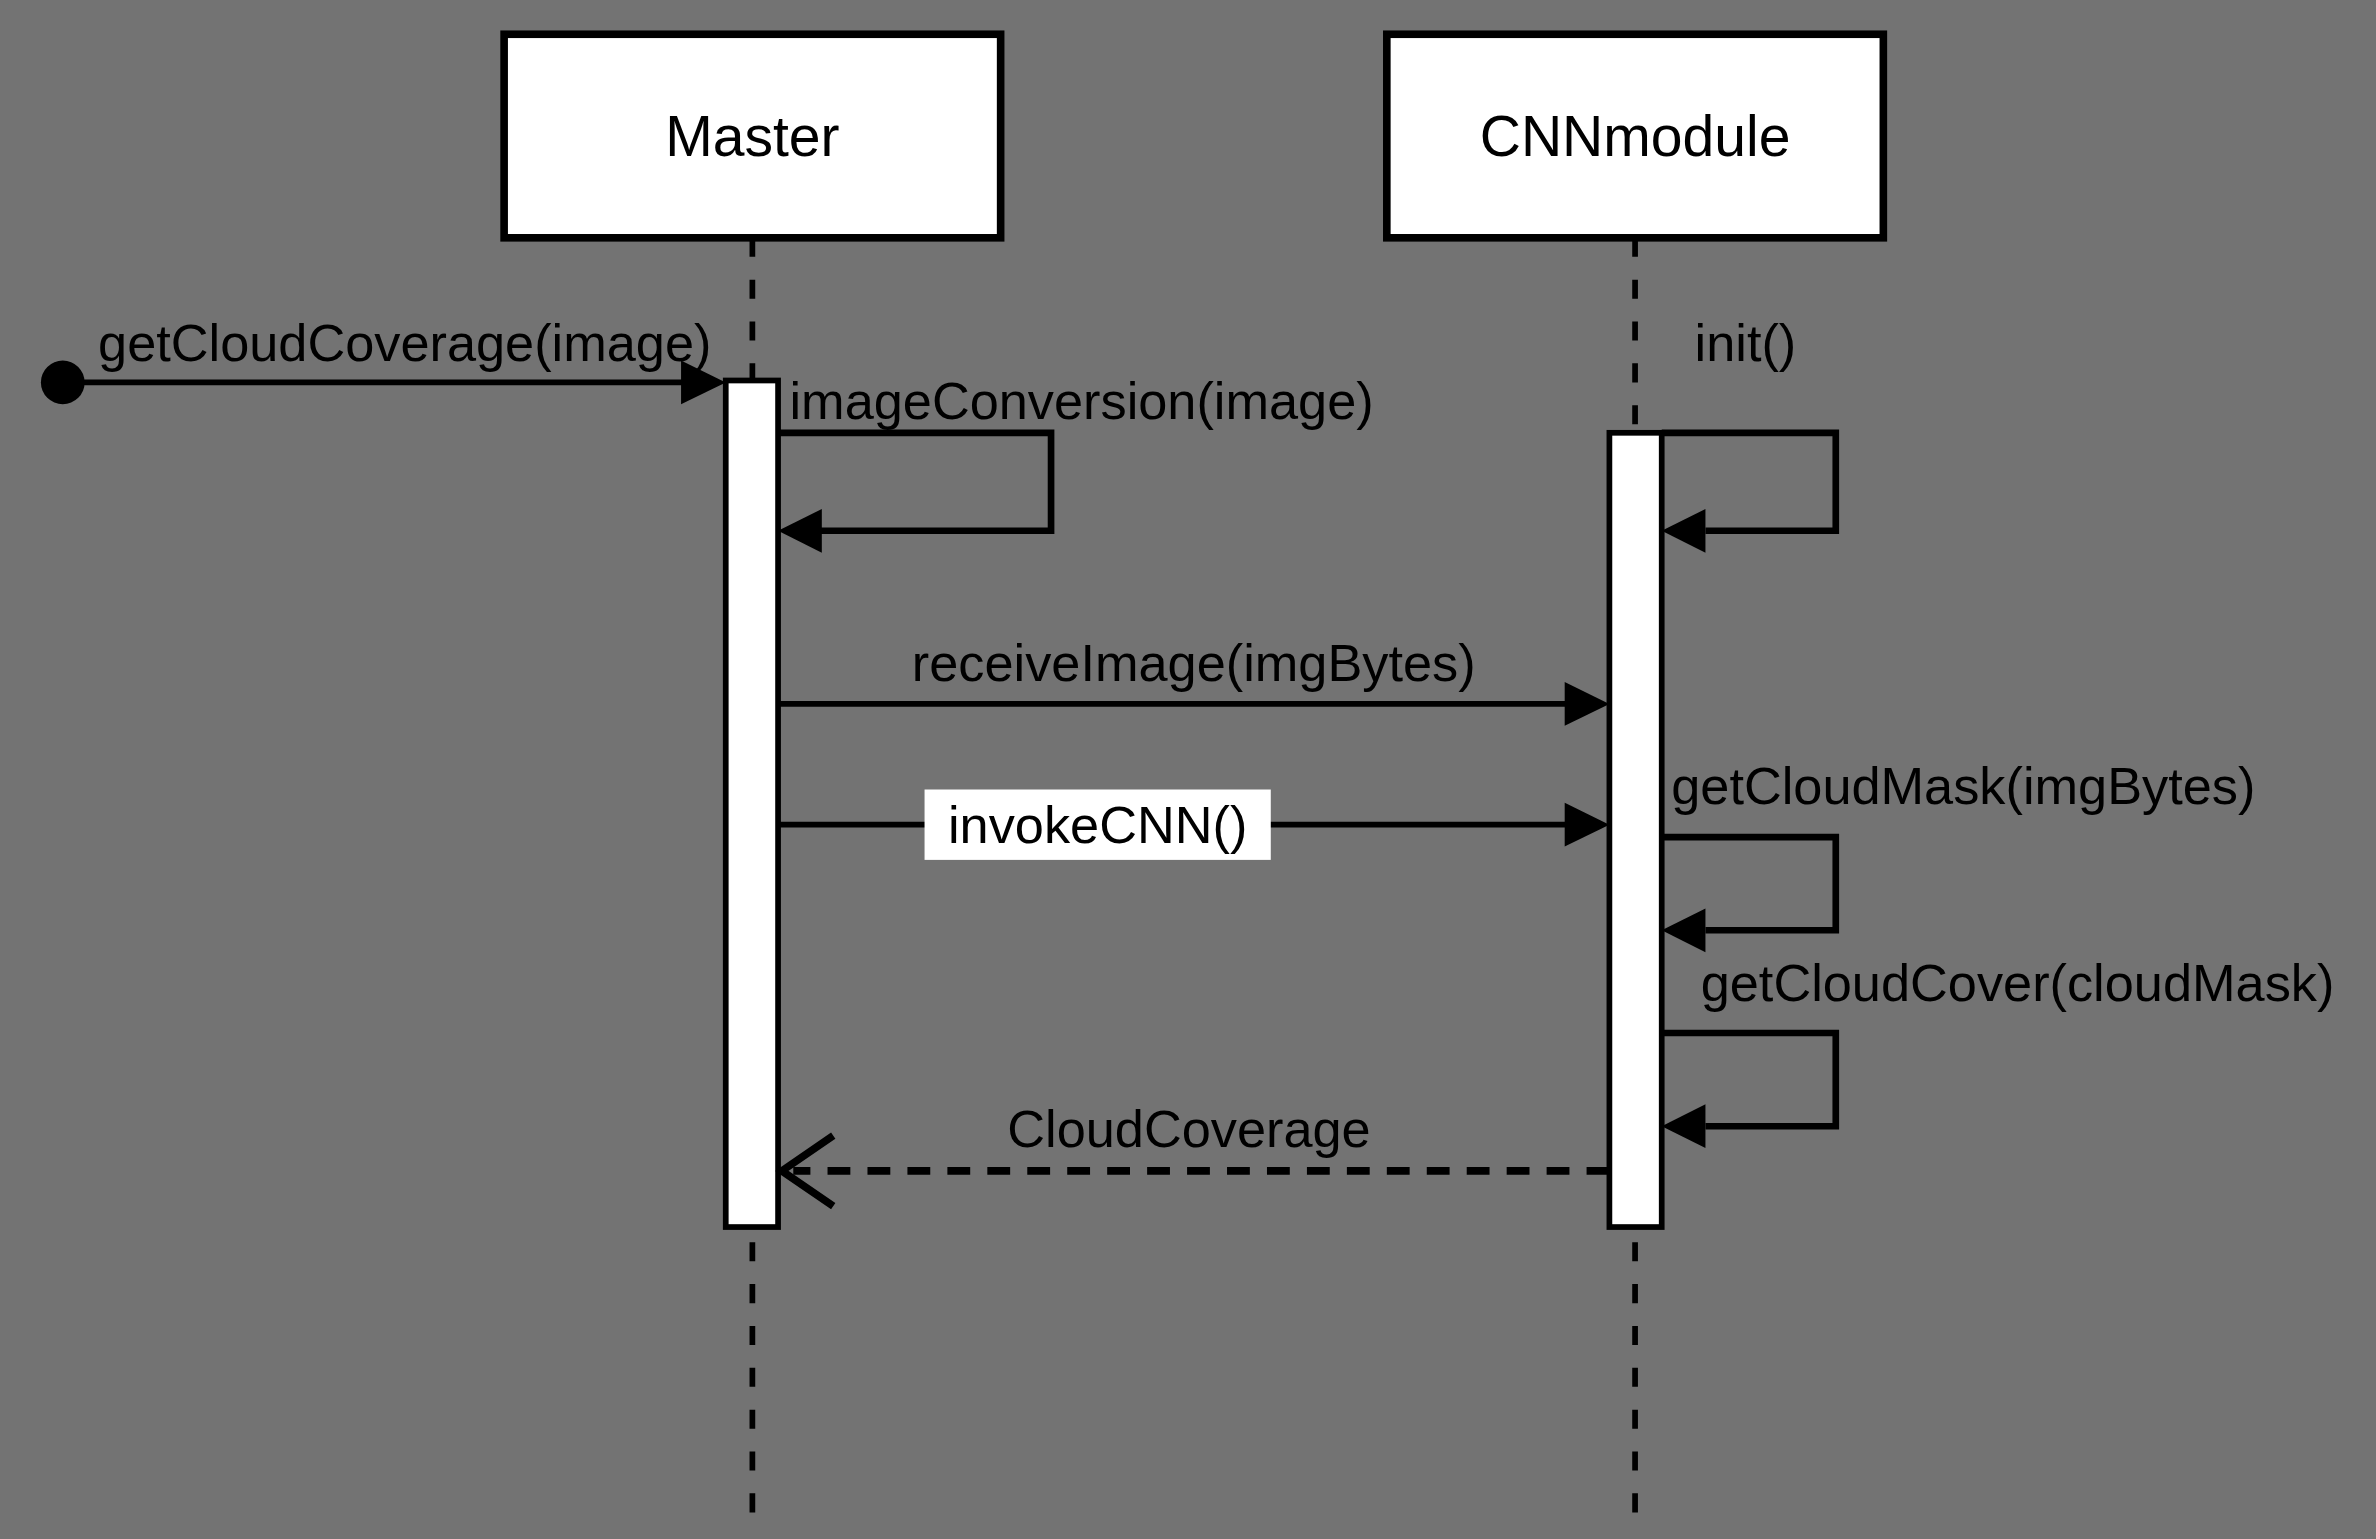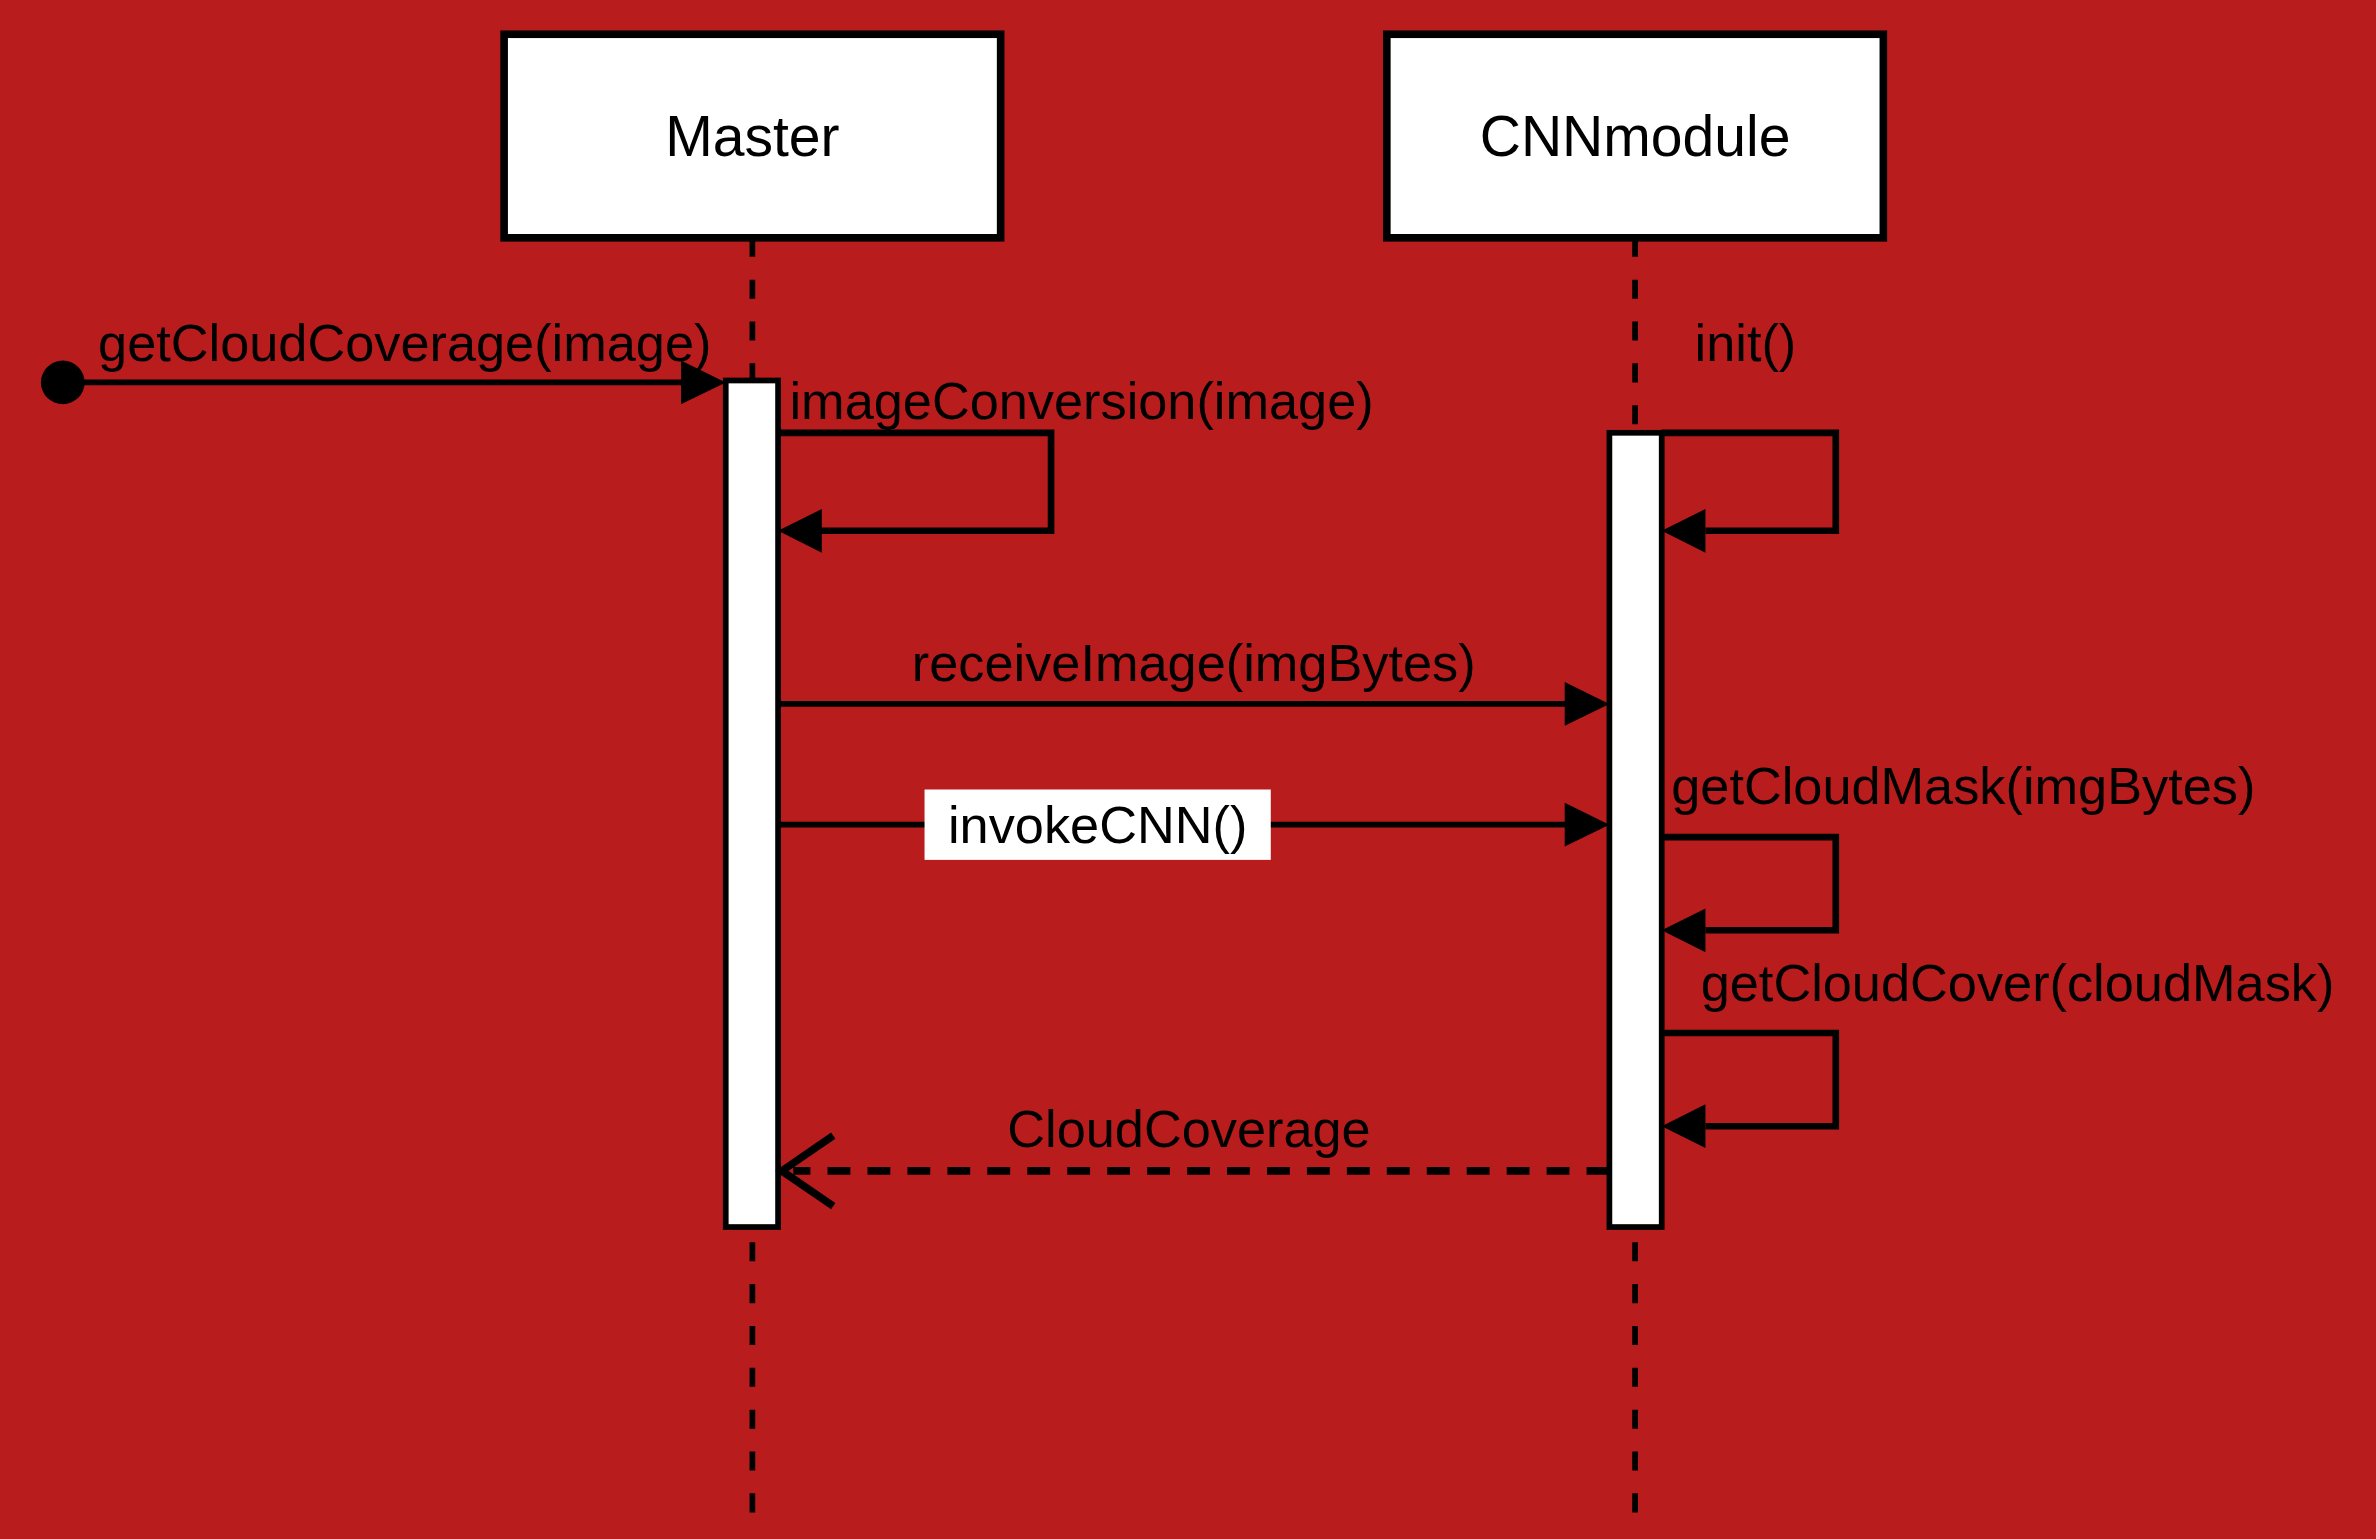--- a/index.html
+++ b/index.html
@@ -4,21 +4,21 @@
 <style>
   html, body {
     margin: 0;
     padding: 0;
     background: #ffffff;
   }
   .canvas {
     position: relative;
     width: 2377px;
     height: 1540px;
-    background: #b91c1c;
+    background: #737373;
     font-family: "Liberation Sans", "DejaVu Sans", sans-serif;
   }
   svg { display: block; }
   .participant-title {
     font-family: "Liberation Sans", "DejaVu Sans", sans-serif;
     font-size: 60px;
     fill: #000000;
   }
   .msg-label {
     font-family: "Liberation Sans", "DejaVu Sans", sans-serif;

